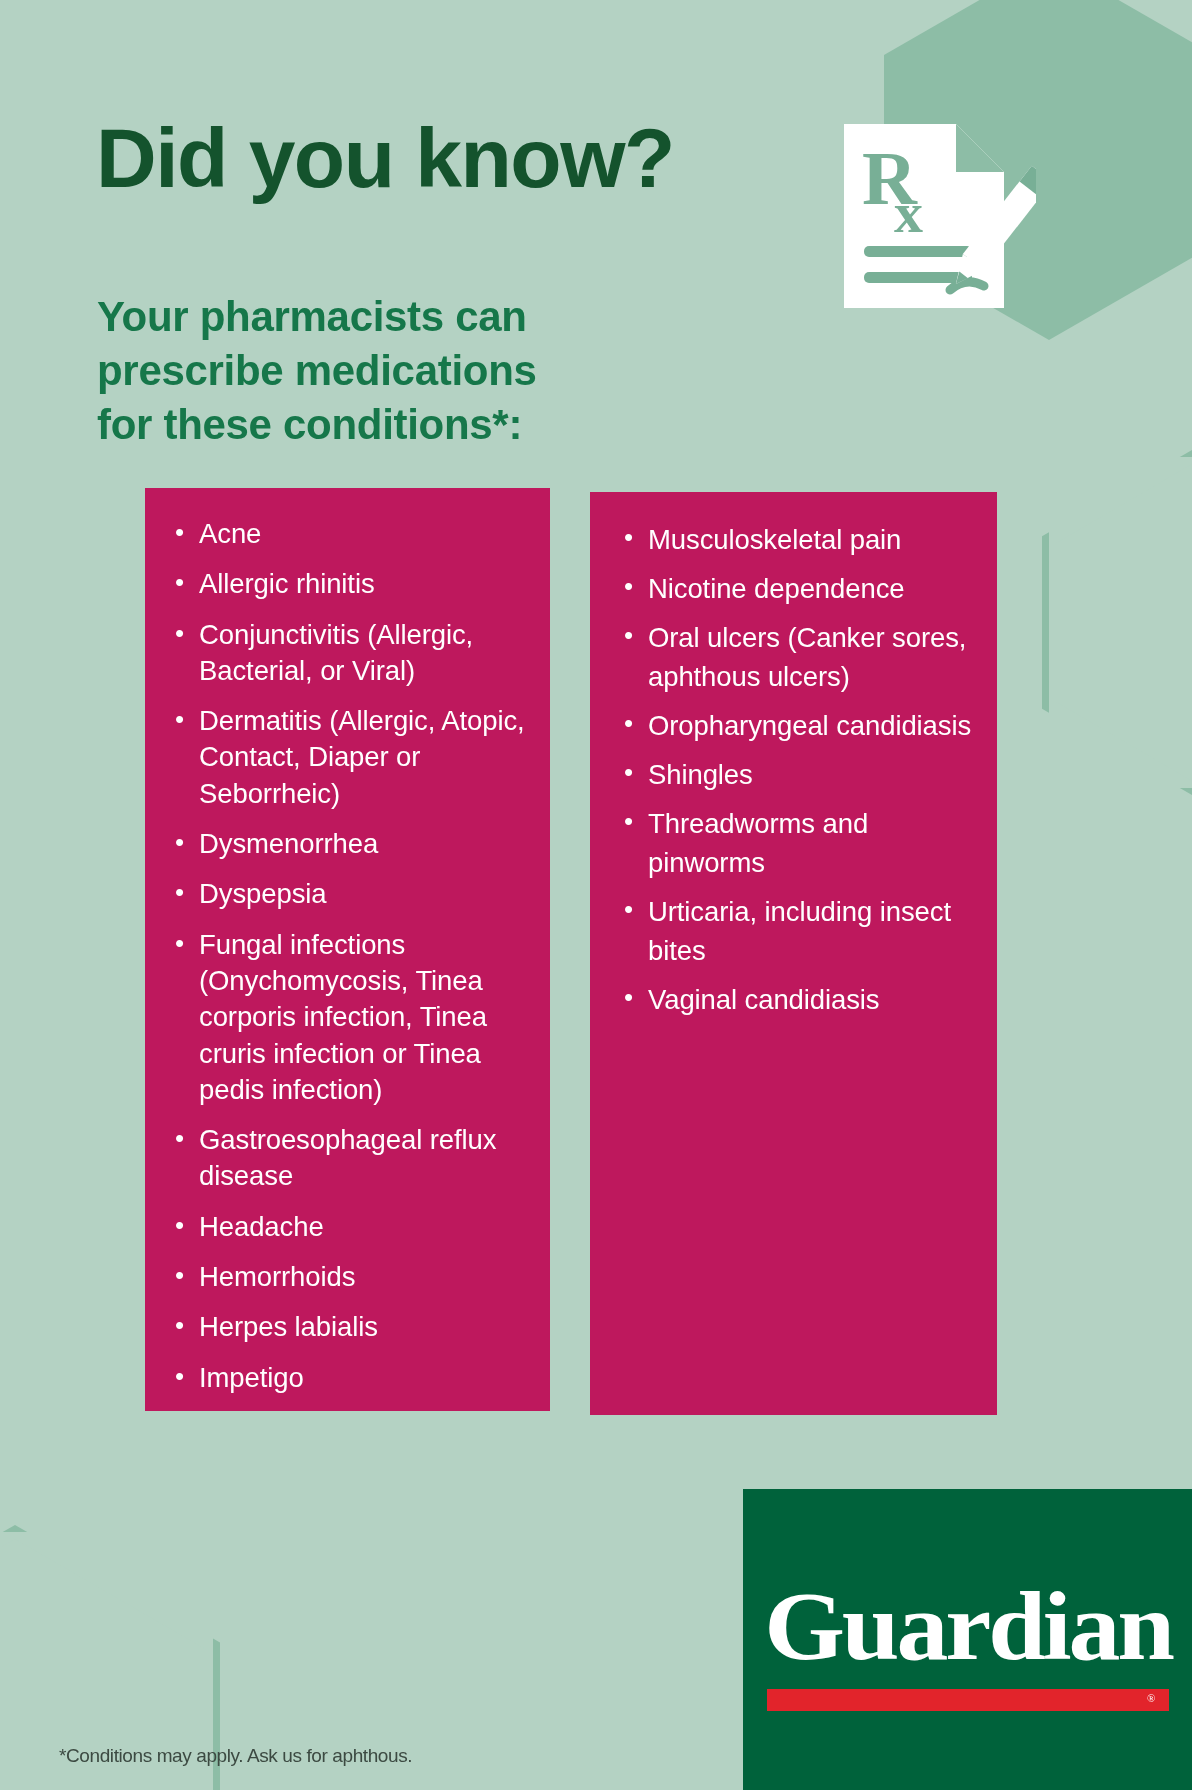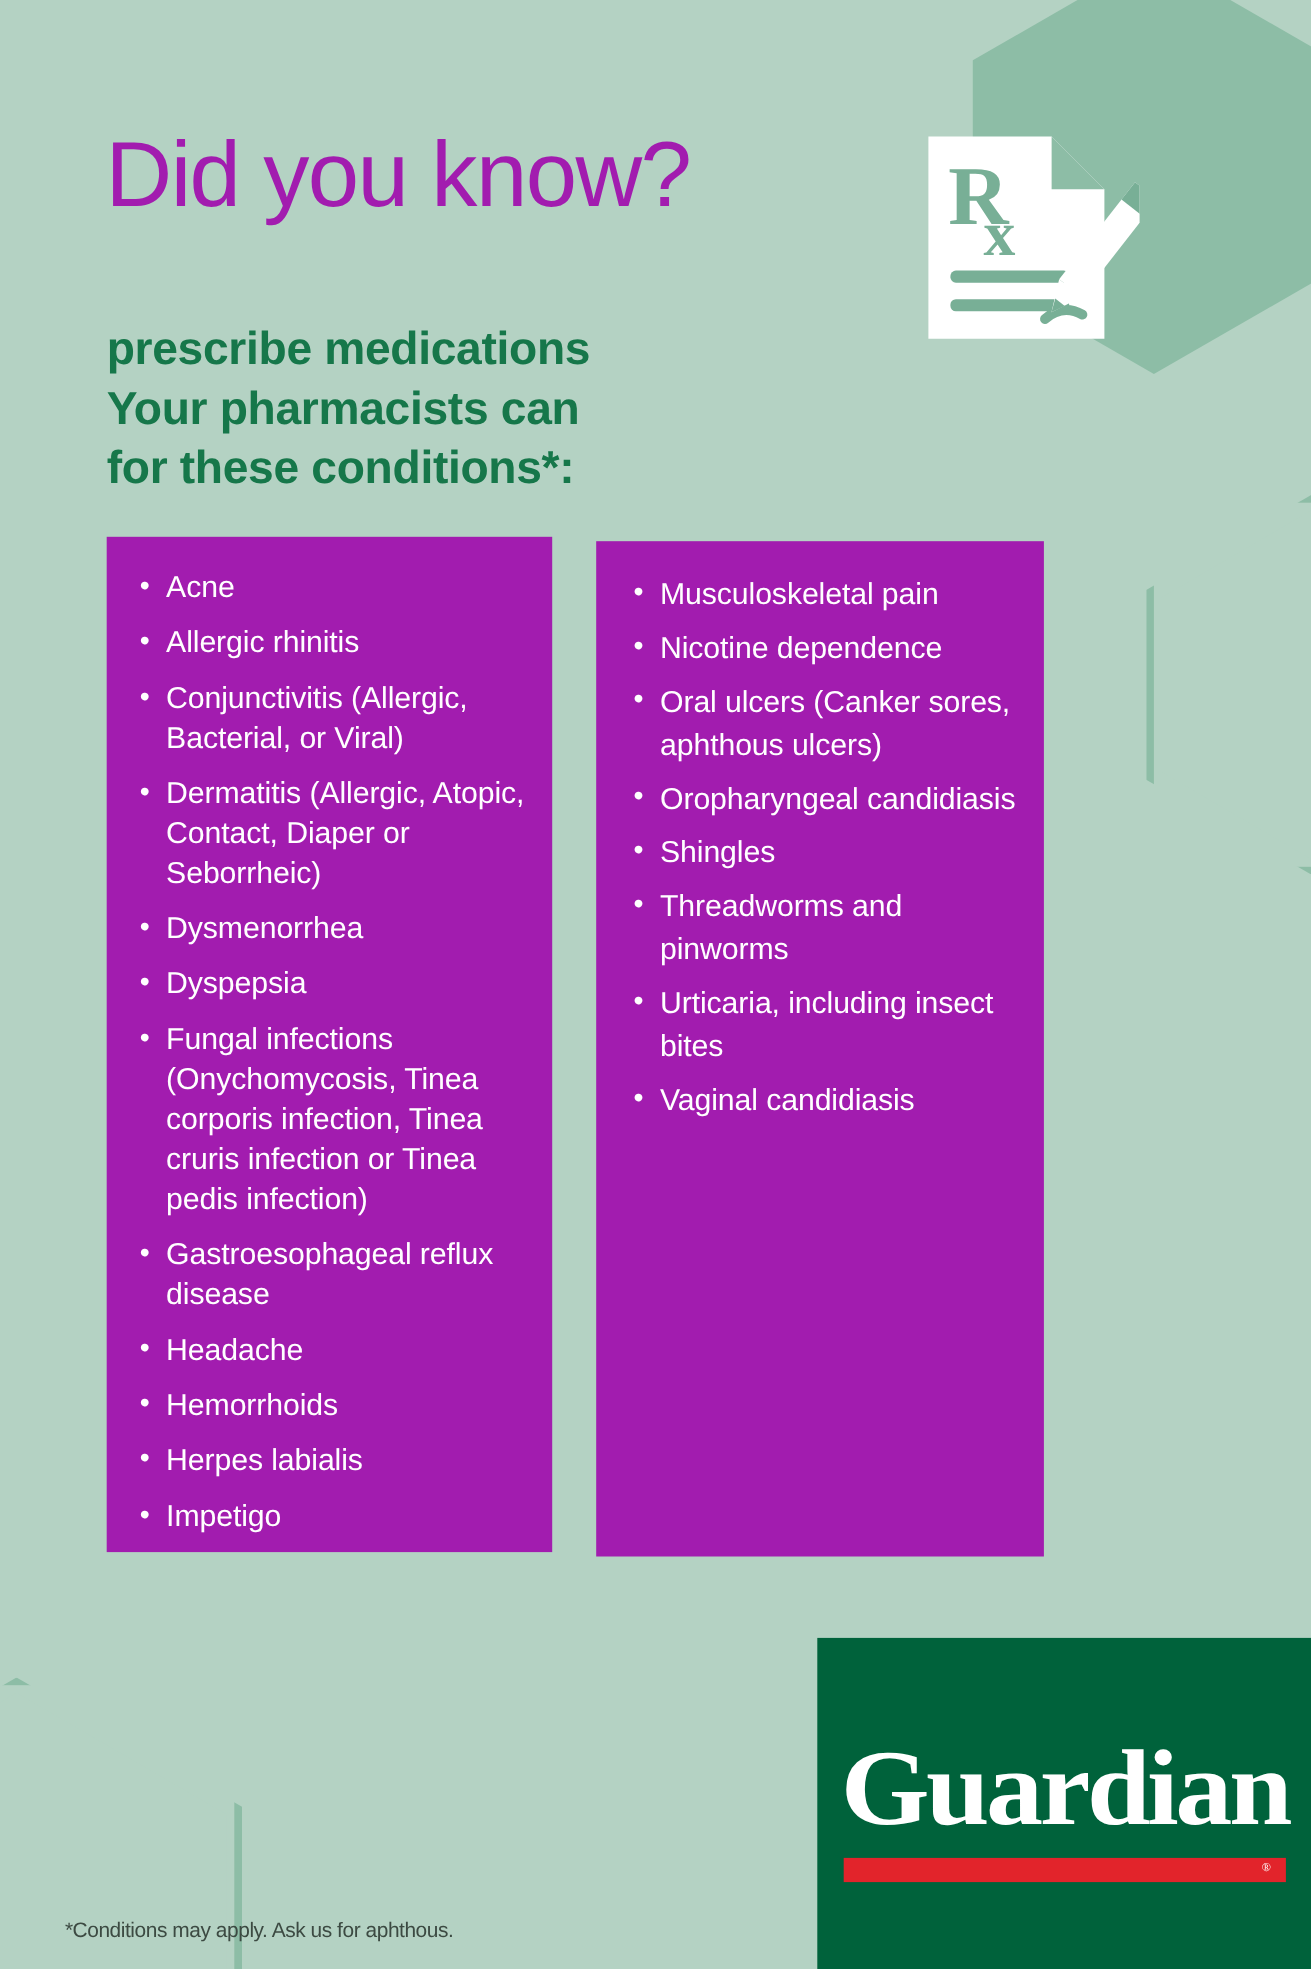--- a/index.html
+++ b/index.html
@@ -75,22 +75,22 @@
     z-index: 2;
     width: 1192px;
     height: 1790px;
   }
 
   .headline {
     position: absolute;
     left: 96px;
     top: 116px;
     font-size: 84px;
-    font-weight: normal;
-    color: #a21caf;
+    font-weight: bold;
+    color: #14532d;
     letter-spacing: -1.5px;
     line-height: 1;
   }
 
   .subhead {
     position: absolute;
     left: 97px;
     top: 290px;
     font-size: 42px;
     font-weight: bold;
@@ -106,21 +106,22 @@
     top: 118px;
     left: 836px;
     width: 200px;
     height: 210px;
     z-index: 3;
   }
 
   
   .panel {
     position: absolute;
-    background: #a21caf;
+    background: #be185d;
+    margin-left: 48px;
   }
   .panel-left {
     left: 97px;
     top: 488px;
     width: 405px;
     height: 923px;
   }
   .panel-right {
     left: 542px;
     top: 492px;
@@ -220,22 +221,22 @@
   <div class="hex-top-right"></div>
   <div class="hex-right-outline"></div>
   <div class="hex-bottom-left"></div>
 </div>
 
 <div class="page">
 
   <h1 class="headline">Did you know?</h1>
 
   <div class="subhead">
+    <div>Your pharmacists can</div>
     <div>prescribe medications</div>
-    <div>Your pharmacists can</div>
     <div>for these conditions*:</div>
   </div>
 
   <svg class="rx-icon" viewBox="0 0 200 210" xmlns="http://www.w3.org/2000/svg">
     <path d="M8 6 L120 6 L168 54 L168 190 L8 190 Z" fill="#ffffff"></path>
     <path d="M120 6 L168 54 L120 54 Z" fill="#8dbda6"></path>
     <text x="26" y="86" font-family="Liberation Serif, serif" font-size="76" font-weight="bold" fill="#78af96">R</text>
     <text x="58" y="114" font-family="Liberation Serif, serif" font-size="58" font-weight="bold" fill="#78af96">x</text>
     <rect x="28" y="128" width="108" height="11" rx="5" fill="#78af96"></rect>
     <rect x="28" y="154" width="108" height="11" rx="5" fill="#78af96"></rect>

